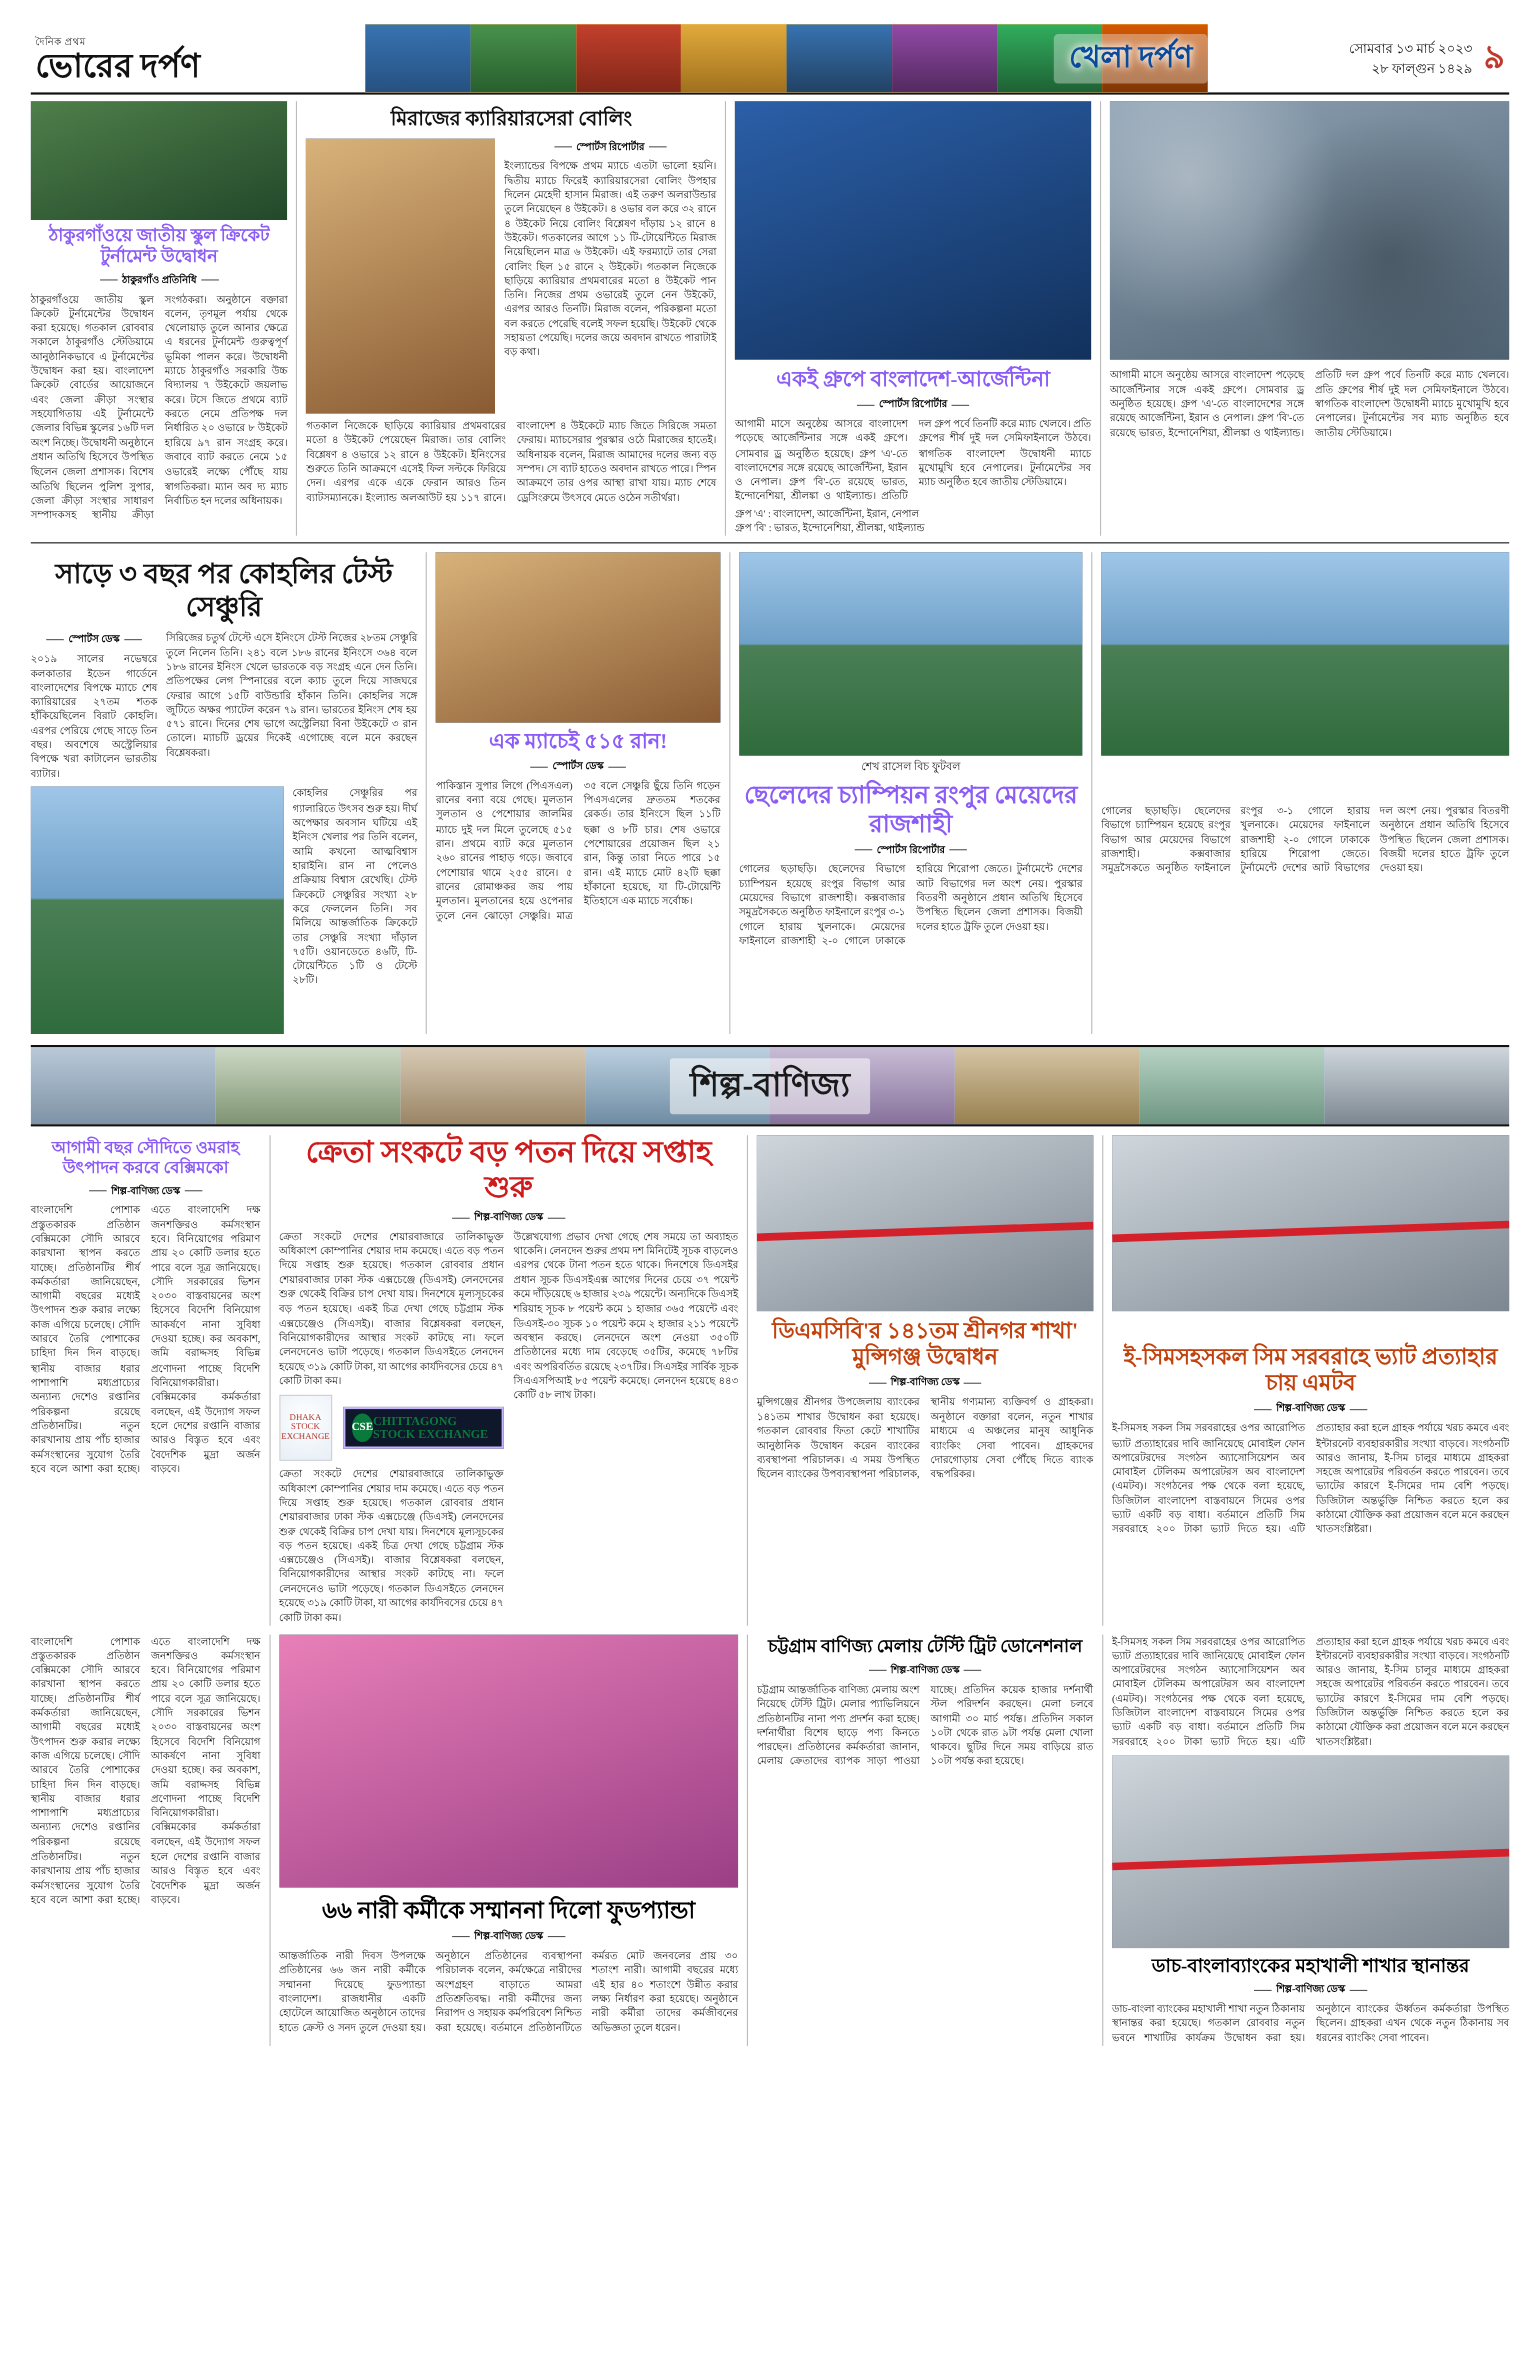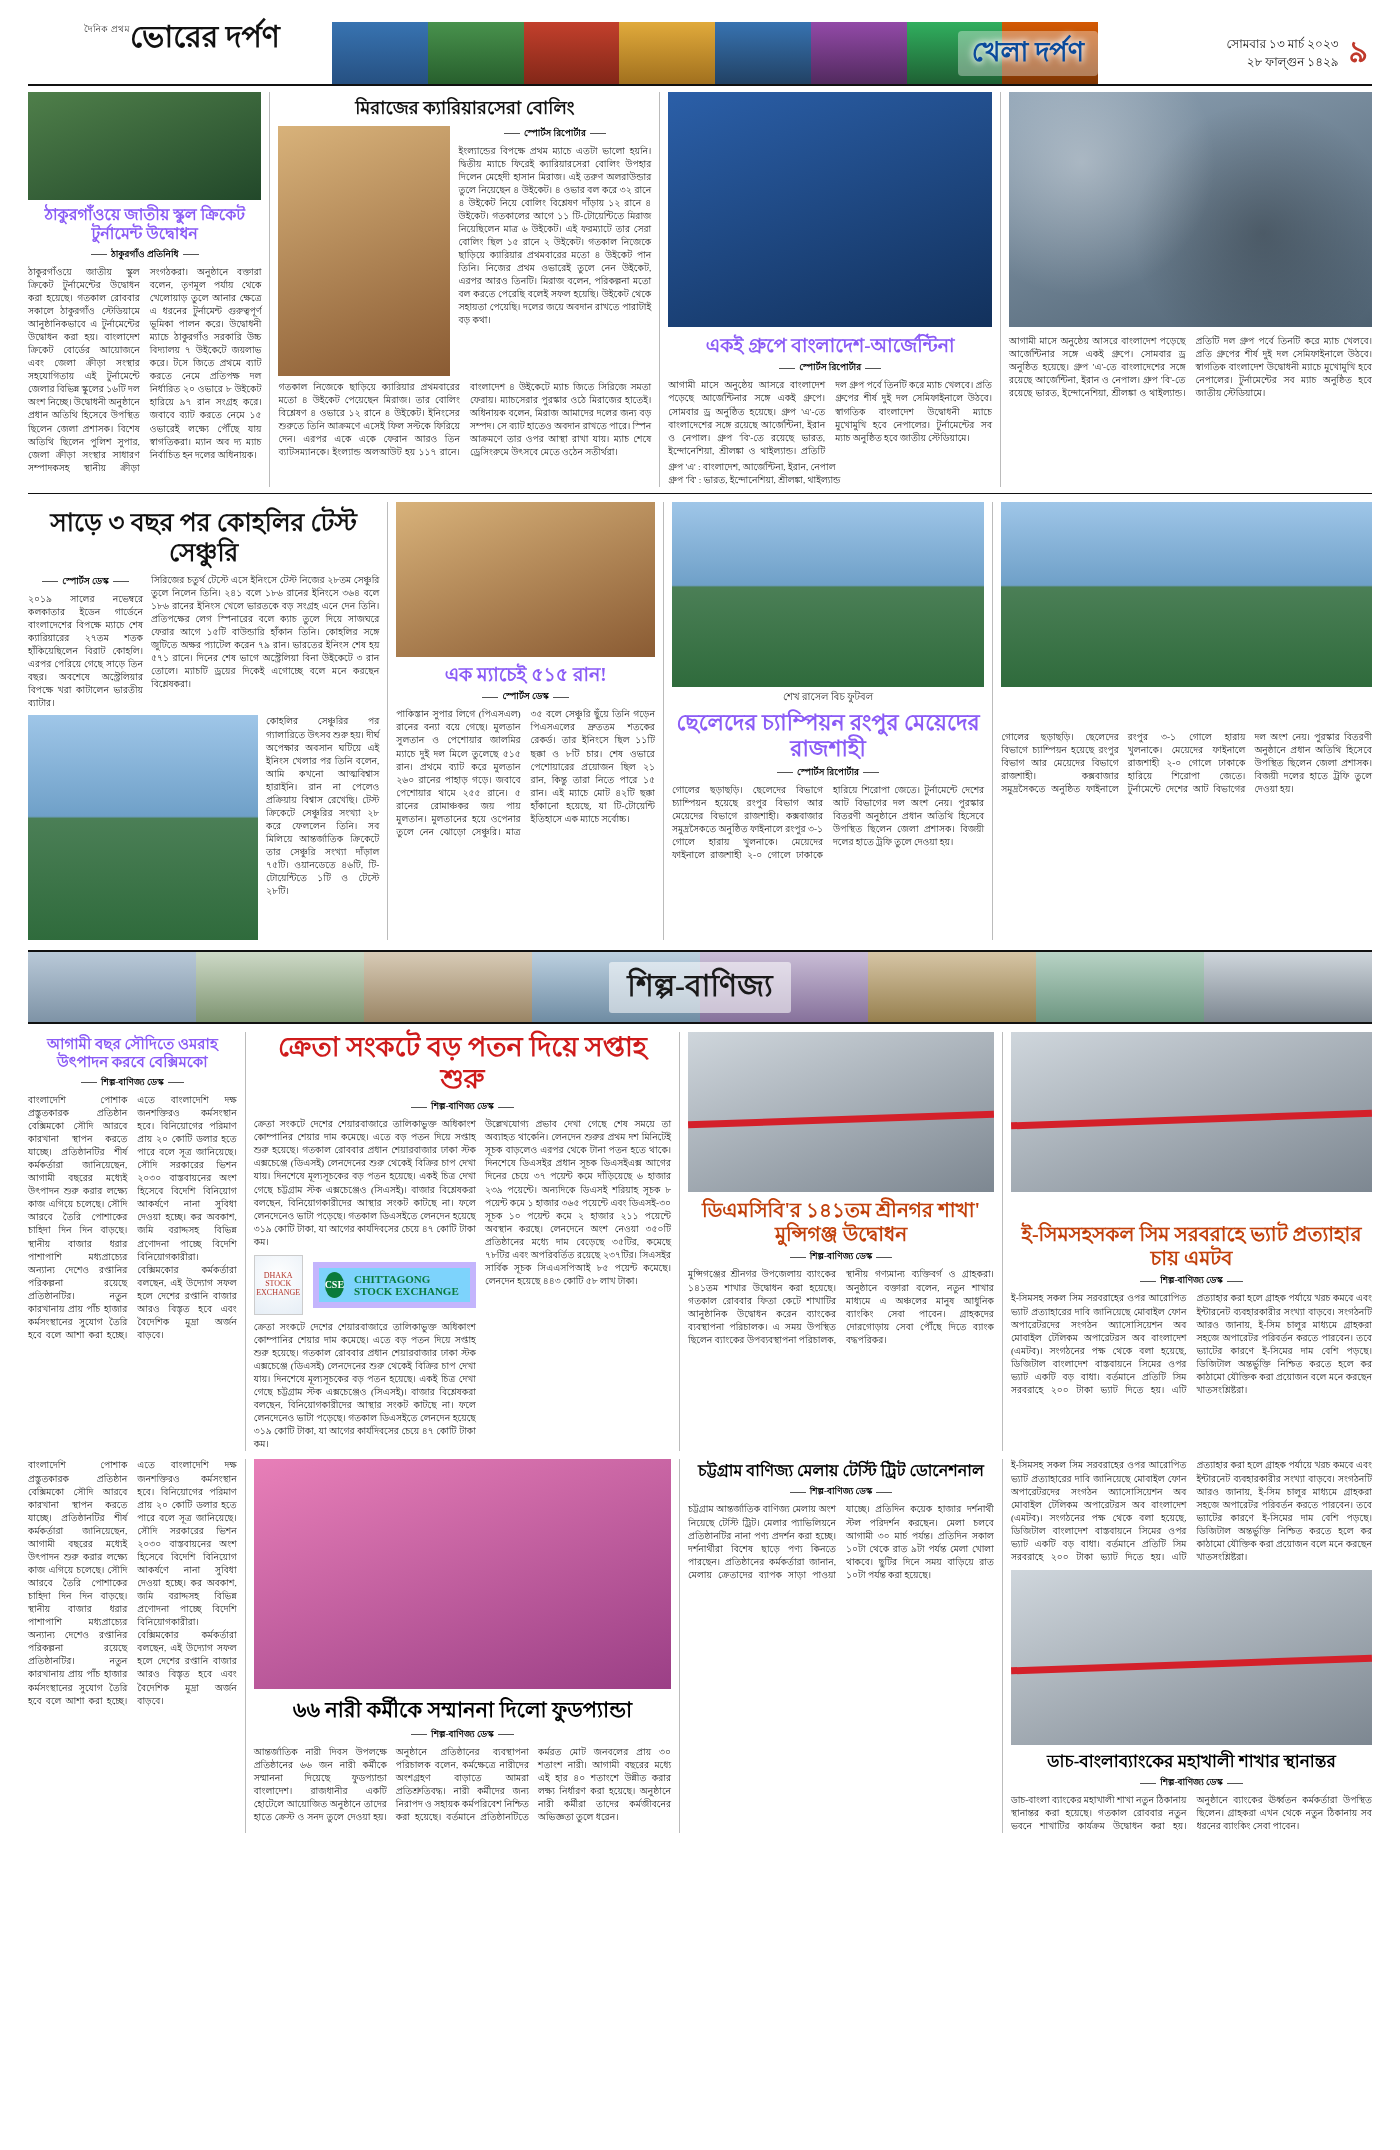--- a/index.html
+++ b/index.html
@@ -2,21 +2,21 @@
 <html><head>
 <meta charset="utf-8">
 <style>
   html,body{margin:0;padding:0;background:#c9c9c9;}
   body{font-family:"Liberation Serif", serif;}
   .page{width:1400px;height:2150px;background:#fff;position:relative;overflow:hidden;margin:0 auto;}
   .inner{position:absolute;left:28px;top:22px;width:1344px;height:2106px;}
 
   
   .masthead{display:flex;align-items:stretch;height:62px;border-bottom:2px solid #111;}
-  .mast-left{width:300px;display:flex;flex-direction:row;justify-content:center;padding-left:4px;}
+  .mast-left{width:300px;display:flex;flex-direction:column;justify-content:center;padding-left:4px;}
   .mast-left .small{font-size:9px;color:#333;letter-spacing:.5px;}
   .mast-left .logo{font-size:30px;font-weight:bold;color:#111;line-height:1;}
   .mast-mid{flex:1;position:relative;background:linear-gradient(90deg,#f4c542,#e2b53b);overflow:hidden;display:flex;align-items:center;justify-content:flex-end;}
   .mast-mid .photostrip{position:absolute;inset:0;display:flex;}
   .mast-mid .photostrip i{flex:1;opacity:.95;}
   .mast-mid .title{position:relative;font-size:27px;font-weight:bold;color:#0a4a9b;text-shadow:0 0 6px #fff,0 0 10px #fff;padding:0 14px;background:rgba(255,255,255,.35);border-radius:4px;}
   .mast-right{width:250px;display:flex;align-items:center;justify-content:flex-end;gap:10px;padding-right:4px;margin-left:20px;}
   .mast-right .dates{font-size:12px;text-align:right;line-height:1.5;color:#111;}
   .mast-right .pageno{font-size:30px;font-weight:bold;color:#c0392b;}
 
@@ -72,21 +72,21 @@
   .C1{width:215px;padding-right:8px;}
   .C2{width:430px;padding:0 8px;}
   .C3{width:315px;padding:0 8px;}
   .C4{width:372px;padding-left:8px;}
 
   .redhead{font-size:27px;font-weight:bold;color:#cf1b1b;text-align:center;line-height:1.18;}
   .bluehead{font-size:20px;font-weight:bold;color:#c2410c;text-align:center;line-height:1.2;}
 
   
   .logorow{display:flex;gap:10px;align-items:center;justify-content:flex-start;margin:6px 0;}
-  .cselogo{border:6px solid #c4b5fd;padding:4px 6px;font-size:11px;font-weight:bold;color:#0a7a3c;display:flex;align-items:center;gap:10px;background:#7dd3fc;}
+  .cselogo{border:2px solid #c4b5fd;padding:4px 6px;font-size:11px;font-weight:bold;color:#0a7a3c;display:flex;align-items:center;gap:0;background:#0f172a;}
   .cselogo .dot{width:26px;height:26px;border-radius:50%;background:#0a7a3c;color:#fff;display:flex;align-items:center;justify-content:center;font-size:10px;}
   .dselogo{width:74px;height:58px;border:1px solid #ccc;background:radial-gradient(circle at 50% 35%,#fff,#e6eef6);display:flex;align-items:center;justify-content:center;font-size:8px;color:#b3352b;text-align:center;line-height:1.1;}
 
   
   .secD{display:flex;margin-top:8px;}
   .D1{width:215px;padding-right:8px;}
   .D2{width:430px;padding:0 8px;}
   .D3{width:315px;padding:0 8px;}
   .D4{width:372px;padding-left:8px;}
 

